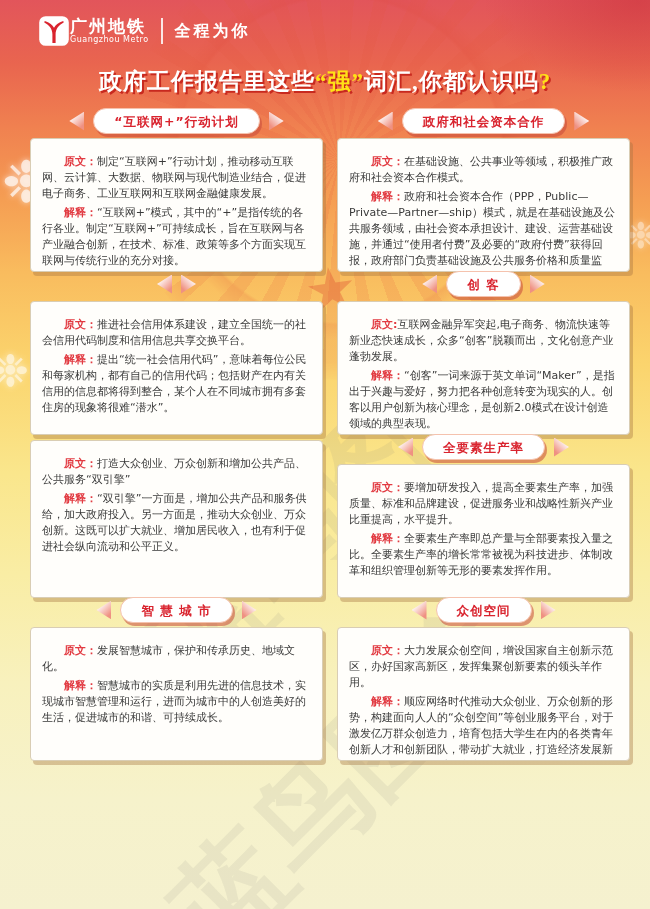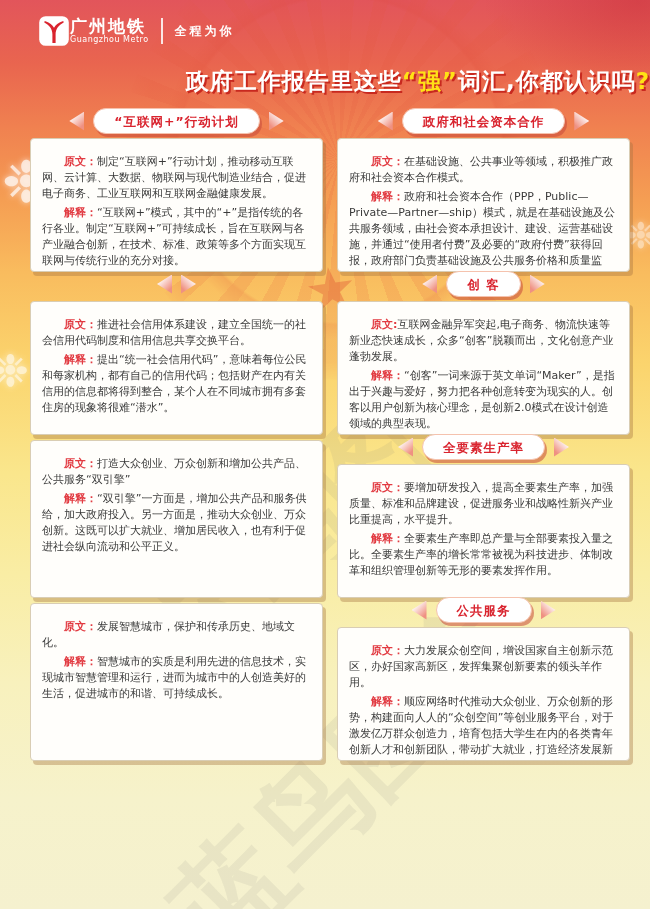--- a/index.html
+++ b/index.html
@@ -38,33 +38,33 @@
   .wm1{ left:110px; top:430px; } .wm2{ left:130px; top:700px; }
 
   
   .topbar{ position:relative; display:flex; align-items:center; gap:12px;
     padding:10px 0 0 38px; height:52px; }
   .logo{ display:flex; align-items:center; gap:0; }
   .logo-mark{ width:32px; height:32px; }
   .logo-cn{ color:#fff; font-size:17px; font-weight:bold; letter-spacing:2px; line-height:1.05; }
   .logo-en{ color:#fff; font-size:8px; letter-spacing:.5px; }
   .divider{ width:2px; height:26px; background:rgba(255,255,255,.85); }
-  .slogan{ color:#fff; font-size:12px; font-weight:bold; letter-spacing:3px; }
+  .slogan{ color:#fff; font-size:16px; font-weight:bold; letter-spacing:3px; }
 
   
   .title{
     position:relative; text-align:center; margin-top:22px;
     font-size:57px; font-weight:900; letter-spacing:2px;
     color:#ffe215;
     text-shadow:2px 2px 0 #cf2b1c, 4px 4px 2px rgba(150,20,10,.55);
   }
   .subtitle{
-    position:relative; text-align:right; margin-top:14px;
+    position:relative; text-align:center; margin-top:14px;
     font-size:23px; font-weight:bold; letter-spacing:1px;
-    color:#ffffff; text-shadow:2px 2px 0 #c8291f;
+    color:#ffffff; text-shadow:2px 2px 0 #c8291f;font-family:Liberation Serif, serif;
   }
   .subtitle .hl{ color:#ffe215; }
 
   
   .cards{
     position:relative; margin-top:12px;
     display:grid; grid-template-columns:1fr 1fr;
     grid-auto-rows:163px; column-gap:14px;
     padding:0 20px 0 30px;
   }
@@ -193,31 +193,38 @@
         </span>
         <span class="arrow right"></span>
       </div>
       <div class="box">
         <p class="para"><span class="label o-label">原文：</span><span class="o-text">要增加研发投入，提高全要素生产率，加强质量、标准和品牌建设，促进服务业和战略性新兴产业比重提高，水平提升。</span></p>
         <p class="para"><span class="label e-label">解释：</span><span class="e-text">全要素生产率即总产量与全部要素投入量之比。全要素生产率的增长常常被视为科技进步、体制改革和组织管理创新等无形的要素发挥作用。</span></p>
       </div>
     </section>
 
     <section class="card">
+      <div class="banner">
+        <span class="arrow left"></span>
+        <span class="pill">
+          <span class="pill-text">智 慧 城 市</span>
+        </span>
+        <span class="arrow right"></span>
+      </div>
       <div class="box">
         <p class="para"><span class="label o-label">原文：</span><span class="o-text">发展智慧城市，保护和传承历史、地域文化。</span></p>
         <p class="para"><span class="label e-label">解释：</span><span class="e-text">智慧城市的实质是利用先进的信息技术，实现城市智慧管理和运行，进而为城市中的人创造美好的生活，促进城市的和谐、可持续成长。</span></p>
       </div>
     </section>
 
     <section class="card">
       <div class="banner">
         <span class="arrow left"></span>
         <span class="pill">
-          <span class="pill-text">公共服务</span>
+          <span class="pill-text">众创空间</span>
         </span>
         <span class="arrow right"></span>
       </div>
       <div class="box">
         <p class="para"><span class="label o-label">原文：</span><span class="o-text">大力发展众创空间，增设国家自主创新示范区，办好国家高新区，发挥集聚创新要素的领头羊作用。</span></p>
         <p class="para"><span class="label e-label">解释：</span><span class="e-text">顺应网络时代推动大众创业、万众创新的形势，构建面向人人的“众创空间”等创业服务平台，对于激发亿万群众创造力，培育包括大学生在内的各类青年创新人才和创新团队，带动扩大就业，打造经济发展新的“发动机”，具有重要意义。</span></p>
       </div>
     </section>
   </main>
 

